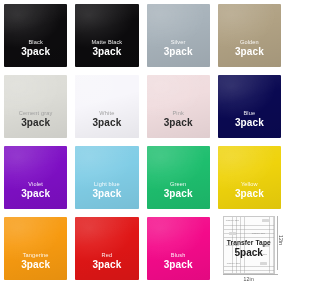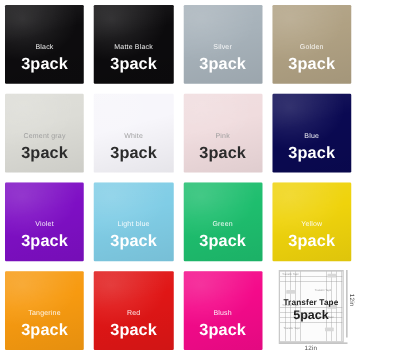--- a/index.html
+++ b/index.html
@@ -65,21 +65,21 @@
   }
   .name {
     display: block;
     font-size: 5.6px;
     letter-spacing: 0.15px;
     font-weight: 400;
     opacity: 0.92;
   }
   .pack {
     display: block;
-    font-size: 13px;
+    font-size: 10px;
     font-weight: 700;
     letter-spacing: 0.1px;
     margin-top: 1px;
   }
   .light-text .name, .light-text .pack { color: #ffffff; }
   .dark-text .name { color: #9a9a9a; }
   .dark-text .pack { color: #2b2b2b; }
 
   
   .tape-cell {

